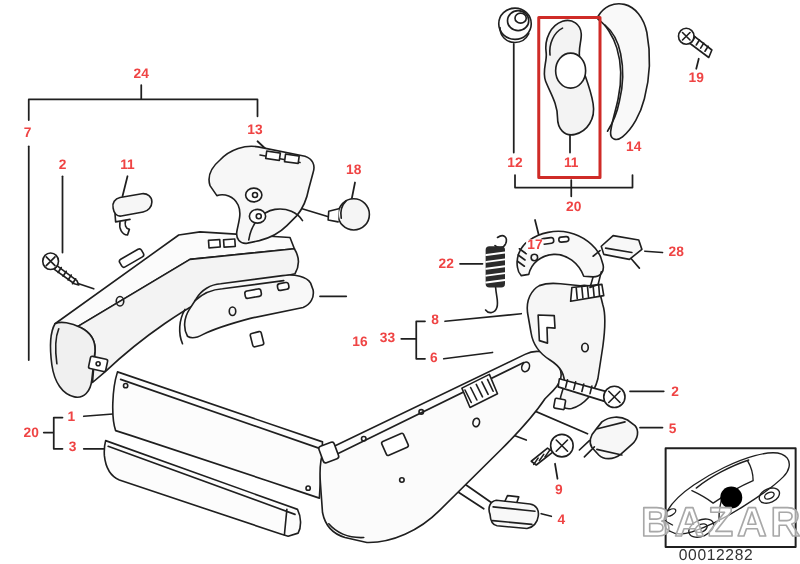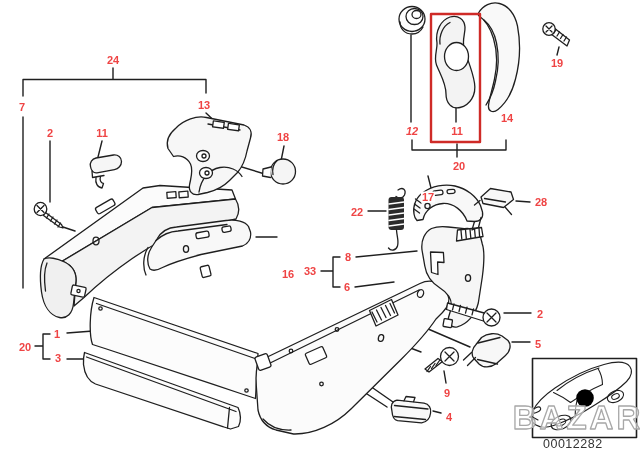--- a/index.html
+++ b/index.html
@@ -253,21 +253,21 @@
   </g>
 </svg>
 
 <div class="labels">
       <div class="plabel" style="left: 113px; top: 60px;">24</div>
       <div class="plabel" style="left: 22px; top: 107px;">7</div>
       <div class="plabel" style="left: 50px; top: 133px;">2</div>
       <div class="plabel" style="left: 102px; top: 133px;">11</div>
       <div class="plabel" style="left: 204px; top: 105px;">13</div>
       <div class="plabel" style="left: 283px; top: 137px;">18</div>
-      <div class="plabel" style="left: 412px; top: 131px; font-style: italic;">12</div>
+      <div class="plabel" style="left: 412px; top: 131px;">12</div>
       <div class="plabel" style="left: 457px; top: 131px;">11</div>
       <div class="plabel" style="left: 507px; top: 118px;">14</div>
       <div class="plabel" style="left: 557px; top: 63px;">19</div>
       <div class="plabel" style="left: 459px; top: 166px;">20</div>
       <div class="plabel" style="left: 428px; top: 167px; margin-top: 30px;">17</div>
       <div class="plabel" style="left: 357px; top: 212px;">22</div>
       <div class="plabel" style="left: 541px; top: 202px;">28</div>
       <div class="plabel" style="left: 288px; top: 234px; margin-top: 40px;">16</div>
       <div class="plabel" style="left: 310px; top: 271px;">33</div>
       <div class="plabel" style="left: 348px; top: 257px;">8</div>

